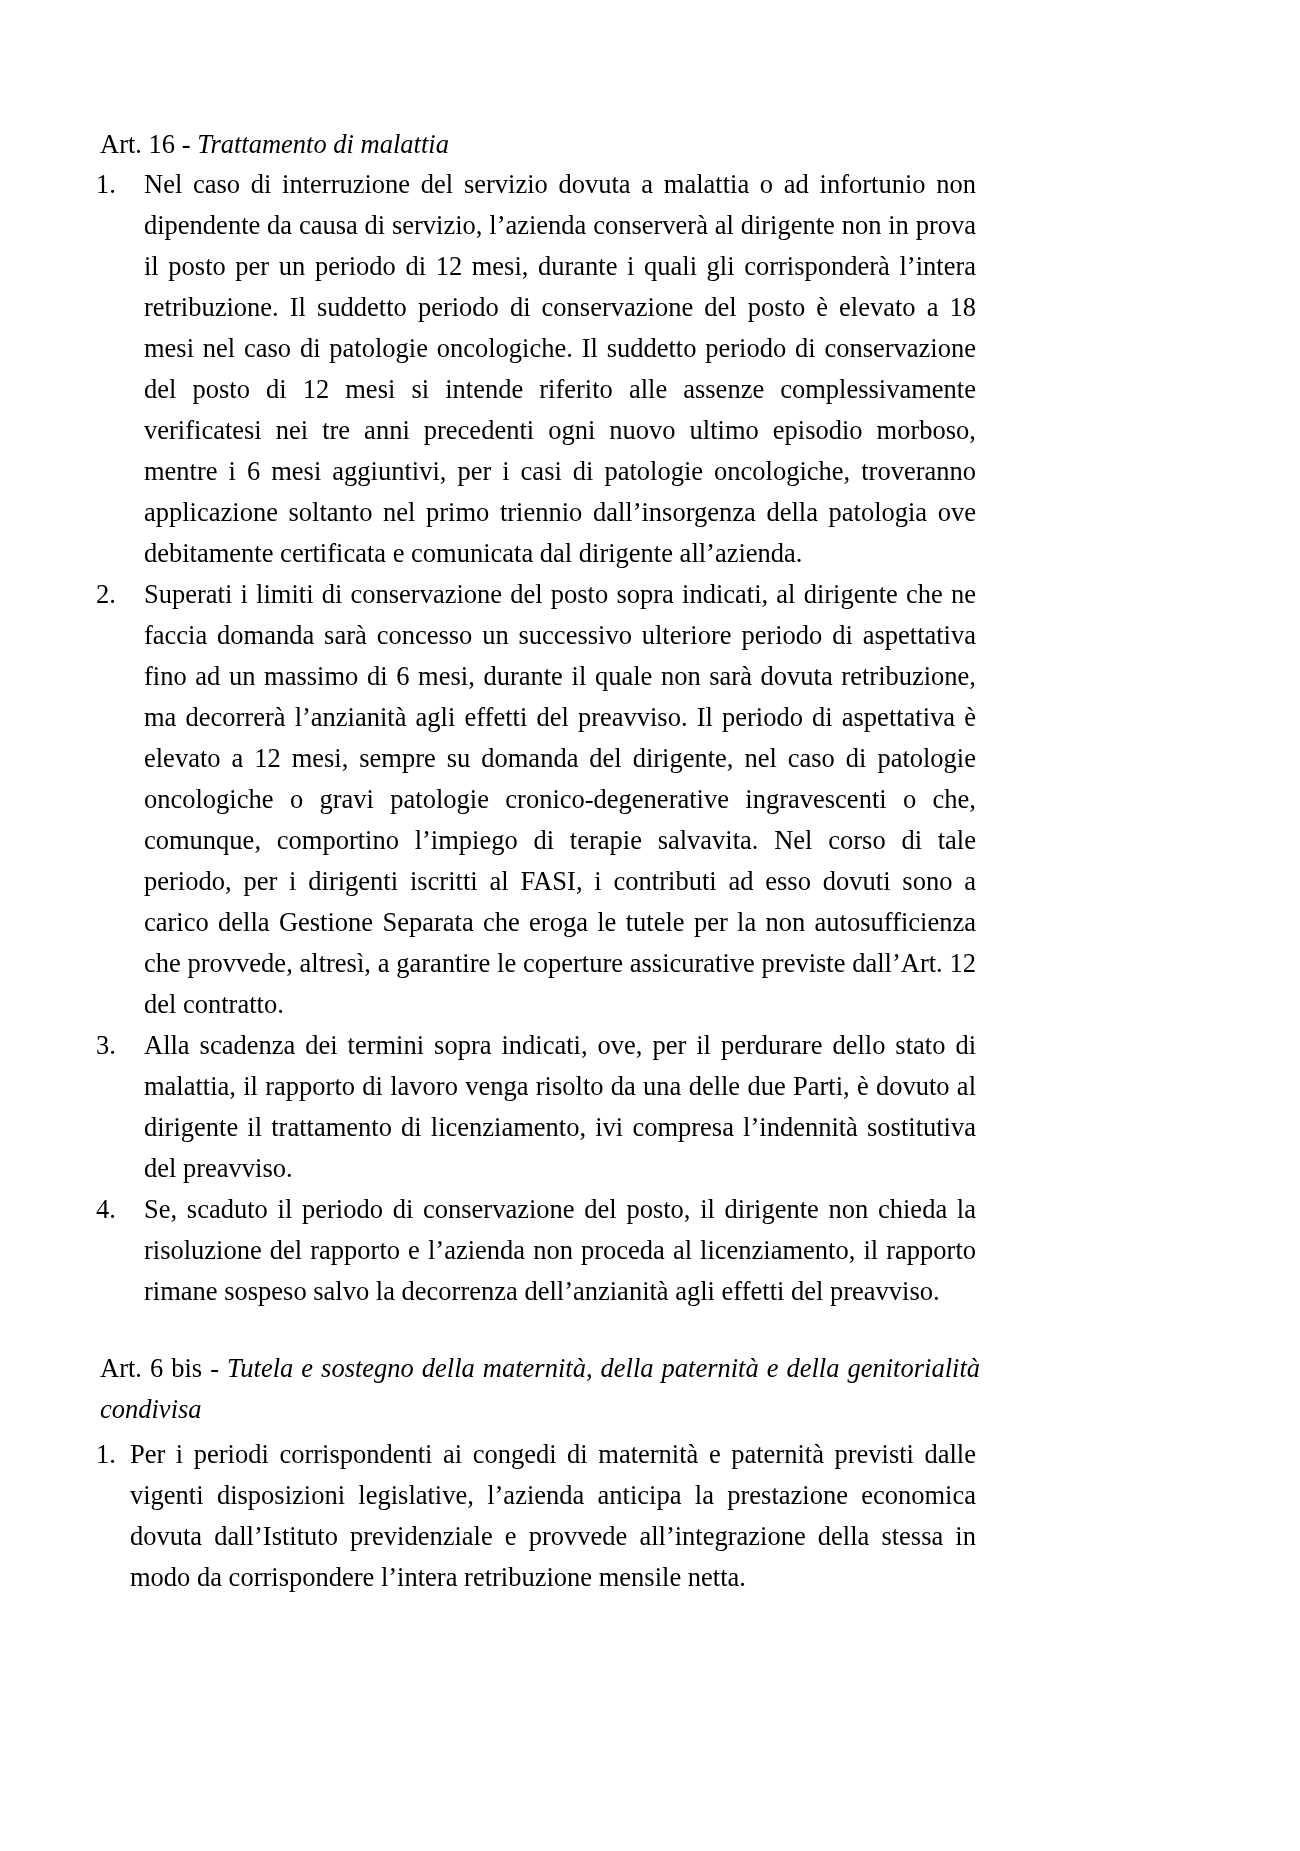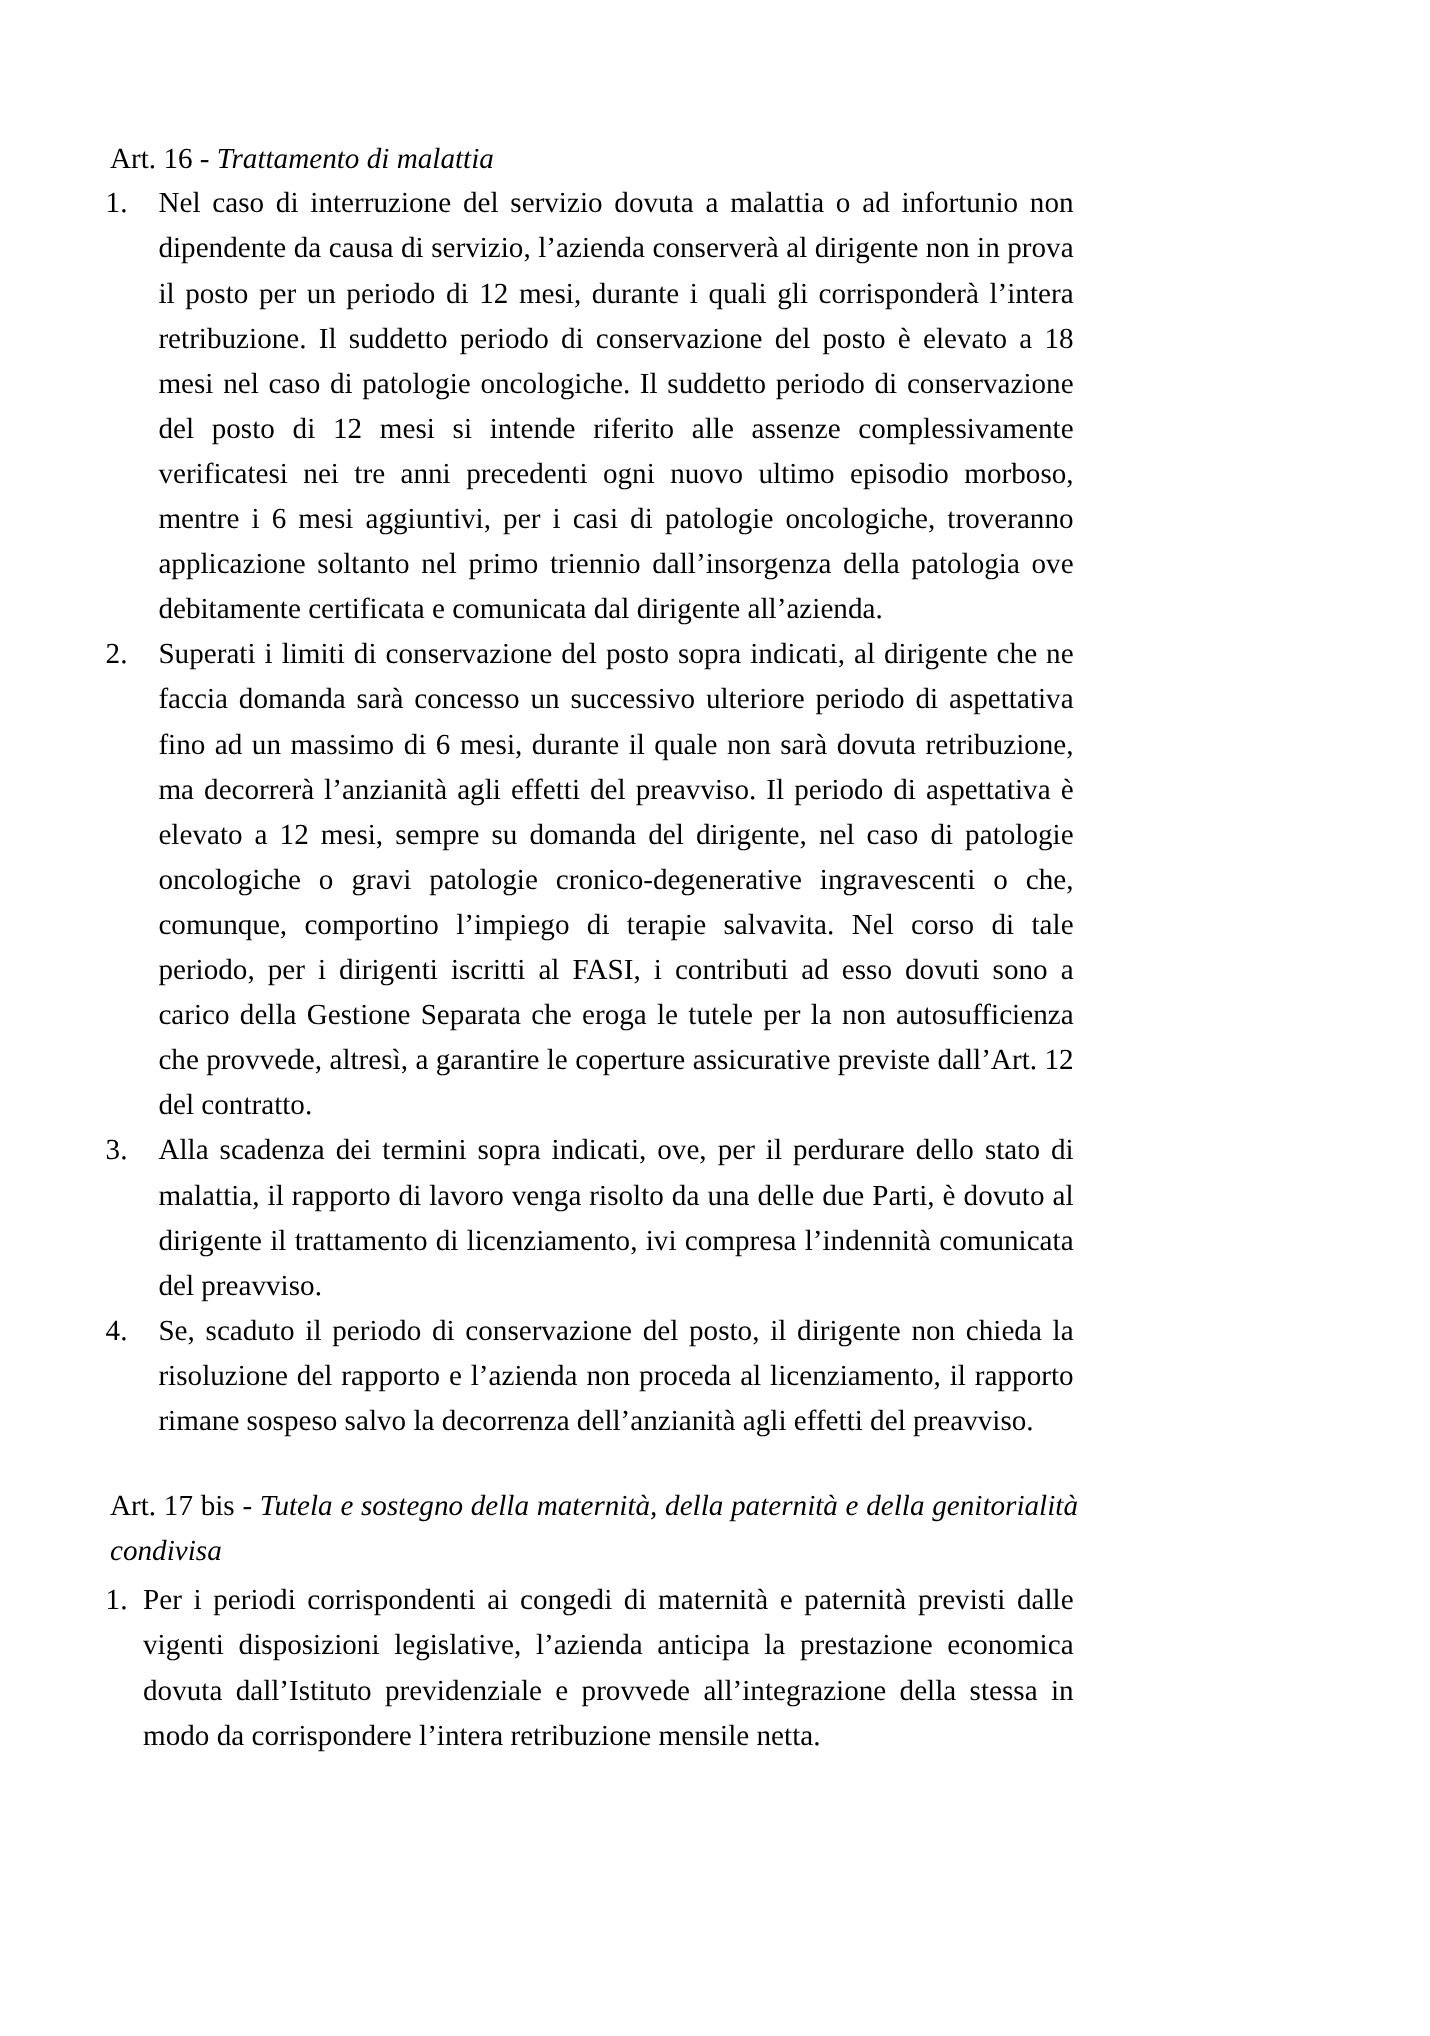--- a/index.html
+++ b/index.html
@@ -104,31 +104,31 @@
       <li>
         <span class="num">1.</span>
         <span class="body">Nel caso di interruzione del servizio dovuta a malattia o ad infortunio non dipendente da causa di servizio, l’azienda conserverà al dirigente non in prova il posto per un periodo di 12 mesi, durante i quali gli corrisponderà l’intera retribuzione. Il suddetto periodo di conservazione del posto è elevato a 18 mesi nel caso di patologie oncologiche. Il suddetto periodo di conservazione del posto di 12 mesi si intende riferito alle assenze complessivamente verificatesi nei tre anni precedenti ogni nuovo ultimo episodio morboso, mentre i 6 mesi aggiuntivi, per i casi di patologie oncologiche, troveranno applicazione soltanto nel primo triennio dall’insorgenza della patologia ove debitamente certificata e comunicata dal dirigente all’azienda.</span>
       </li>
       <li>
         <span class="num">2.</span>
         <span class="body">Superati i limiti di conservazione del posto sopra indicati, al dirigente che ne faccia domanda sarà concesso un successivo ulteriore periodo di aspettativa fino ad un massimo di 6 mesi, durante il quale non sarà dovuta retribuzione, ma decorrerà l’anzianità agli effetti del preavviso. Il periodo di aspettativa è elevato a 12 mesi, sempre su domanda del dirigente, nel caso di patologie oncologiche o gravi patologie cronico-degenerative ingravescenti o che, comunque, comportino l’impiego di terapie salvavita. Nel corso di tale periodo, per i dirigenti iscritti al FASI, i contributi ad esso dovuti sono a carico della Gestione Separata che eroga le tutele per la non autosufficienza che provvede, altresì, a garantire le coperture assicurative previste dall’Art. 12 del contratto.</span>
       </li>
       <li>
         <span class="num">3.</span>
-        <span class="body">Alla scadenza dei termini sopra indicati, ove, per il perdurare dello stato di malattia, il rapporto di lavoro venga risolto da una delle due Parti, è dovuto al dirigente il trattamento di licenziamento, ivi compresa l’indennità comunicata del preavviso.</span>
+        <span class="body">Alla scadenza dei termini sopra indicati, ove, per il perdurare dello stato di malattia, il rapporto di lavoro venga risolto da una delle due Parti, è dovuto al dirigente il trattamento di licenziamento, ivi compresa l’indennità sostitutiva del preavviso.</span>
       </li>
       <li>
         <span class="num">4.</span>
         <span class="body">Se, scaduto il periodo di conservazione del posto, il dirigente non chieda la risoluzione del rapporto e l’azienda non proceda al licenziamento, il rapporto rimane sospeso salvo la decorrenza dell’anzianità agli effetti del preavviso.</span>
       </li>
     </ol>
 
     <div class="spacer-block"></div>
 
-    <p class="art-heading-bis"><span class="art-label">Art. 17 bis - </span><span class="art-title">Tutela e sostegno della maternità, della paternità e della genitorialità condivisa</span></p>
+    <p class="art-heading-bis"><span class="art-label">Art. 6 bis - </span><span class="art-title">Tutela e sostegno della maternità, della paternità e della genitorialità condivisa</span></p>
 
     <ol class="clauses tight">
       <li>
         <span class="num">1.</span>
         <span class="body">Per i periodi corrispondenti ai congedi di maternità e paternità previsti dalle vigenti disposizioni legislative, l’azienda anticipa la prestazione economica dovuta dall’Istituto previdenziale e provvede all’integrazione della stessa in modo da corrispondere l’intera retribuzione mensile netta.</span>
       </li>
     </ol>
 
   </div>
 

